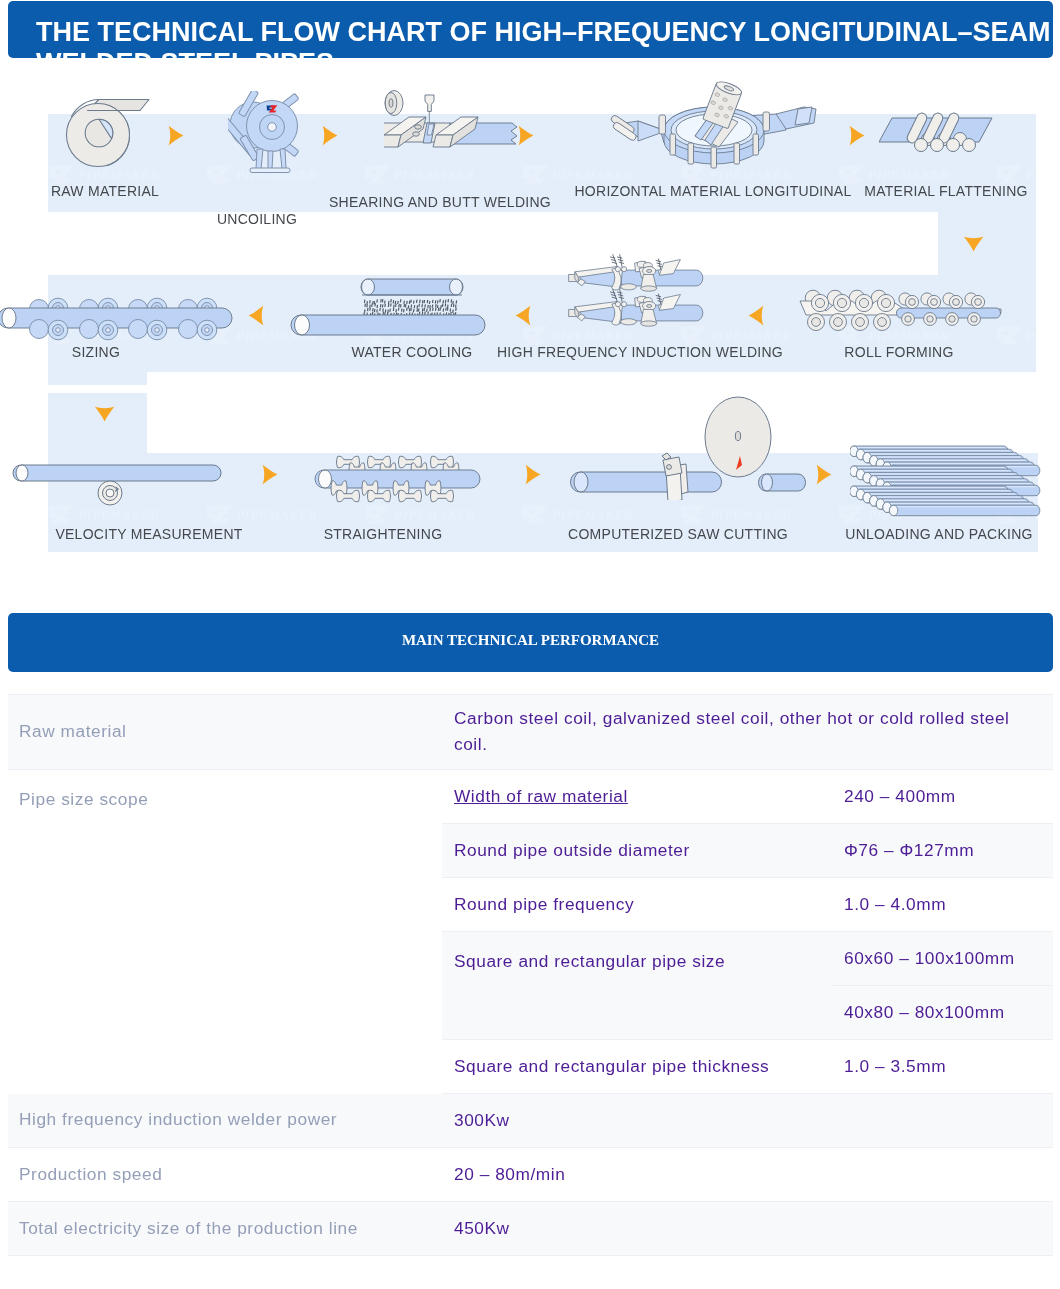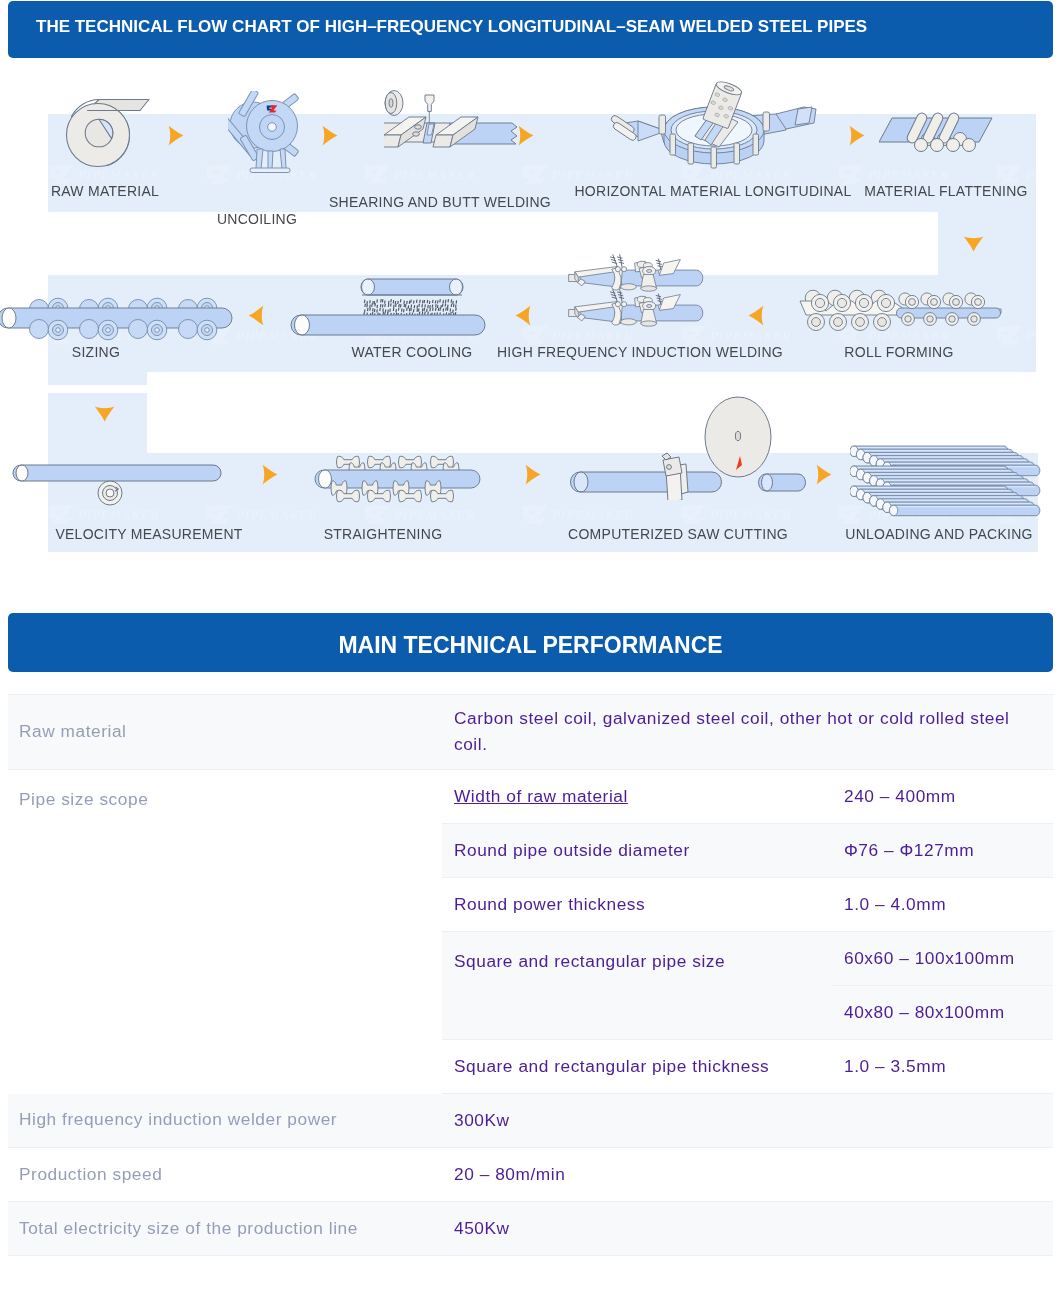--- a/index.html
+++ b/index.html
@@ -2,23 +2,23 @@
 <html><head>
 <meta charset="utf-8">
 <title>Technical Flow Chart</title>
 <style>
   html,body{margin:0;padding:0;background:#ffffff;}
   body{width:1060px;height:1289px;font-family:"Liberation Sans",sans-serif;}
   .page{position:relative;width:1060px;height:1289px;overflow:hidden;background:#fff;}
 
   .bluebar{position:absolute;background:#0b5cad;border-radius:5px;color:#fff;display:flex;align-items:center;box-sizing:border-box;}
   #hdr1{left:8px;top:1px;width:1045px;height:57px;justify-content:flex-start;align-items:flex-start;padding-top:16px;}
-  #hdr1 .t{padding-left:28px;font-size:17px;font-weight:bold;letter-spacing:0px;}
+  #hdr1 .t{padding-left:28px;font-size:27px;font-weight:bold;letter-spacing:0px;}
   #hdr2{left:8px;top:613px;width:1045px;height:59px;justify-content:center;align-items:flex-start;padding-top:19px;}
-  #hdr2 .t{font-size:23px;font-weight:bold;letter-spacing:0px;}
+  #hdr2 .t{font-size:15px;font-weight:bold;letter-spacing:0px;font-family:Liberation Serif, serif;}
 
   .flowzone{position:absolute;left:0;top:0;width:1060px;height:600px;}
   .band{position:absolute;background:#e4eefb;}
   .flowlabel{position:absolute;font-size:14px;color:#44484c;white-space:nowrap;
              letter-spacing:0.27px;transform:translateX(-50%);}
   .arrow{position:absolute;width:18px;height:20px;}
   .icon{position:absolute;}
   .wmlayer{position:absolute;left:0;top:0;width:1060px;height:600px;pointer-events:none;overflow:hidden;}
   .wm{position:absolute;opacity:.30;}
 
@@ -997,21 +997,21 @@
         <tr style="height:54px">
           <td class="lbl" rowspan="6" style="vertical-align:top;padding-top:17px">Pipe size scope</td>
           <td class="val bb sub" rowspan="1" style="vertical-align:middle;text-decoration:underline;">Width of raw material</td>
           <td class="val bb">240 – 400mm</td>
         </tr>
         <tr style="height:54px">
           <td class="val shade bb sub" rowspan="1" style="vertical-align:middle;">Round pipe outside diameter</td>
           <td class="val shade bb">Φ76 – Φ127mm</td>
         </tr>
         <tr style="height:54px">
-          <td class="val bb sub" rowspan="1" style="vertical-align:middle;">Round power thickness</td>
+          <td class="val bb sub" rowspan="1" style="vertical-align:middle;">Round pipe frequency</td>
           <td class="val bb">1.0 – 4.0mm</td>
         </tr>
         <tr style="height:54px">
           <td class="val shade bb sub" rowspan="2" style="vertical-align:top;padding-top:17px;">Square and rectangular pipe size</td>
           <td class="val shade bb">60x60 – 100x100mm</td>
         </tr>
         <tr style="height:54px">
           <td class="val shade bb">40x80 – 80x100mm</td>
         </tr>
         <tr style="height:54px">

